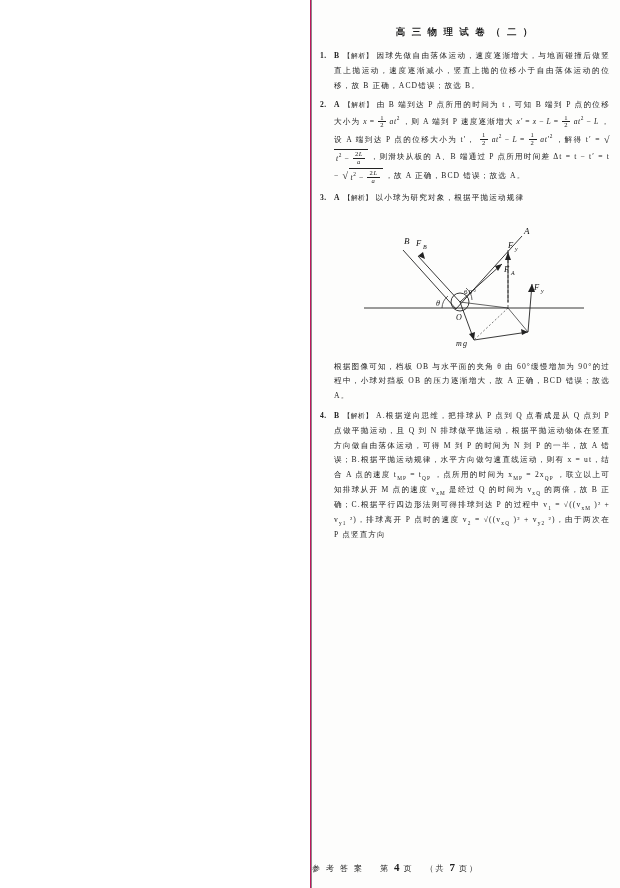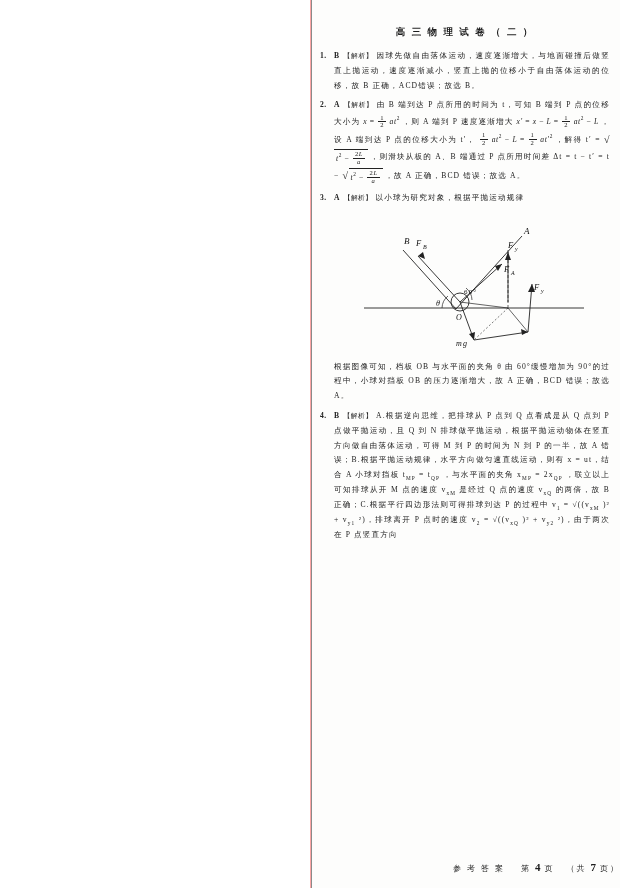--- a/index.html
+++ b/index.html
@@ -12,21 +12,21 @@
     height: 888px;
     font-family: "Liberation Serif", serif;
     color: #1a1a1a;
     position: relative;
     overflow: hidden;
   }
   .page {
     position: absolute;
     left: 0; top: 0;
     width: 524px; height: 888px;
-    background: #fca5a5;
+    background: #be185d;
   }
   
   .gutter {
     position: absolute;
     left: 0; top: 0;
     width: 310px; height: 888px;
     background: #ffffff;
   }
   .sheet {
     position: absolute;
@@ -97,21 +97,21 @@
 
   .figure {
     width: 240px;
     height: 148px;
     margin: 4px auto 2px 22px;
     position: relative;
   }
   .footer {
     position: absolute;
     left: 0; right: 0; bottom: 14px;
-    text-align: right;
+    text-align: left;
     font-size: 8px;
     letter-spacing: 2px;
     color: #1d1d1d;
   }
   .footer .big {
     font-size: 11px;
     font-weight: bold;
     letter-spacing: 0;
   }
   .topline {
@@ -245,26 +245,26 @@
 
           <span>根据图像可知，档板 OB 与水平面的夹角 θ 由 60°缓慢增加为 90°的过程中，小球对挡板 OB 的压力逐渐增大，故 A 正确，BCD 错误；故选 A。</span>
         </div>
       </div>
 
       <div class="item">
         <div class="num">4.</div>
         <div class="body">
           <span class="ans">B</span>
           <span class="tag">【解析】</span>
-          <span>A.根据逆向思维，把排球从 P 点到 Q 点看成是从 Q 点到 P 点做平抛运动，且 Q 到 N 排球做平抛运动，根据平抛运动物体在竖直方向做自由落体运动，可得 M 到 P 的时间为 N 到 P 的一半，故 A 错误；B.根据平抛运动规律，水平方向做匀速直线运动，则有 x = ut，结合 A 小球对挡板 t</span><sub>MP</sub>
+          <span>A.根据逆向思维，把排球从 P 点到 Q 点看成是从 Q 点到 P 点做平抛运动，且 Q 到 N 排球做平抛运动，根据平抛运动物体在竖直方向做自由落体运动，可得 M 到 P 的时间为 N 到 P 的一半，故 A 错误；B.根据平抛运动规律，水平方向做匀速直线运动，则有 x = ut，结合 A 点的速度 t</span><sub>MP</sub>
           <span> = t</span><sub>QP</sub>
-          <span>，与水平面的夹角 x</span><sub>MP</sub>
+          <span>，点所用的时间为 x</span><sub>MP</sub>
           <span> = 2x</span><sub>QP</sub>
           <span>，联立以上可知排球从开 M 点的速度 v</span><sub>xM</sub>
-          <span>是经过 Q 点的速度 v</span><sub>xQ</sub>
+          <span>是经过 Q 的时间为 v</span><sub>xQ</sub>
           <span>的两倍，故 B 正确；C.根据平行四边形法则可得排球到达 P 的过程中 v</span><sub>1</sub>
           <span> = √((v</span><sub>xM</sub>
           <span>)² + v</span><sub>y1</sub>
           <span>²)，排球离开 P 点时的速度 v</span><sub>2</sub>
           <span> = √((v</span><sub>xQ</sub>
           <span>)² + v</span><sub>y2</sub>
           <span>²)，由于两次在 P 点竖直方向</span>
         </div>
       </div>
 

